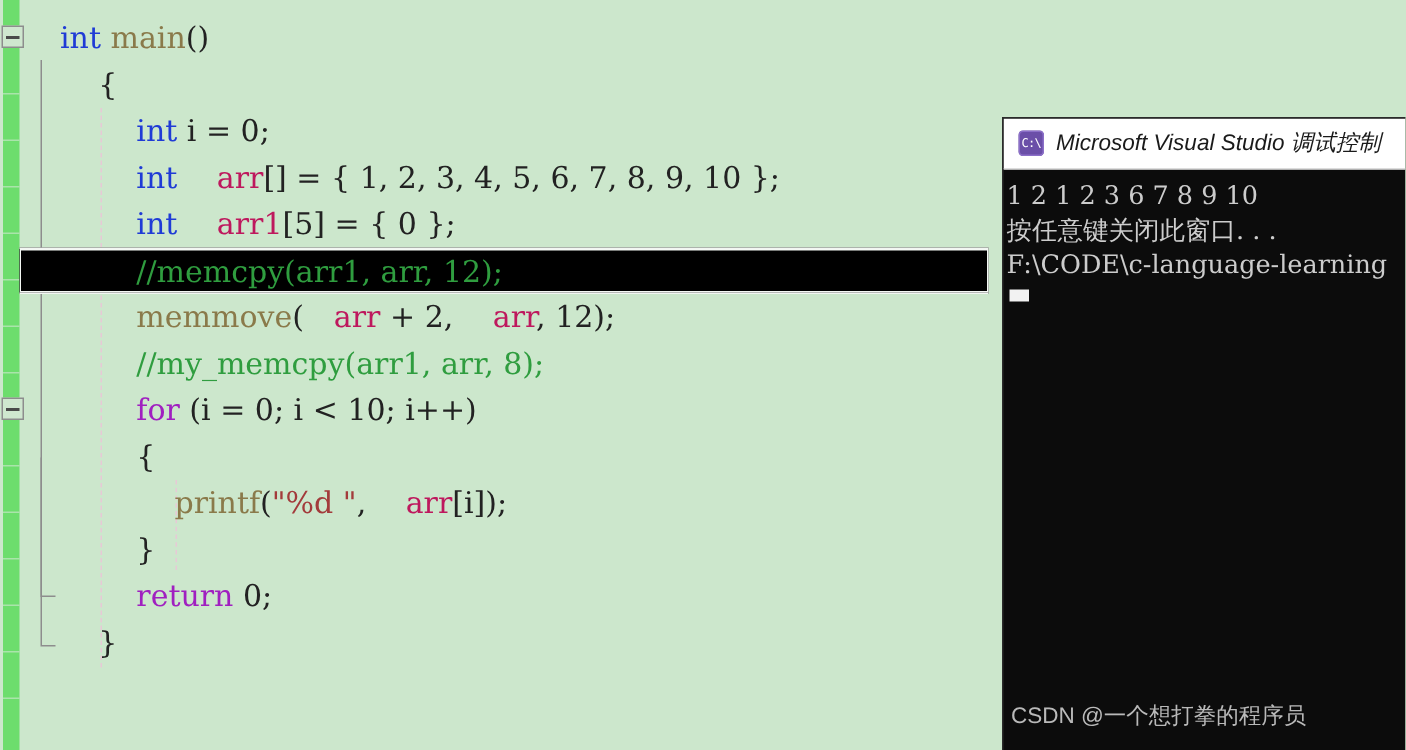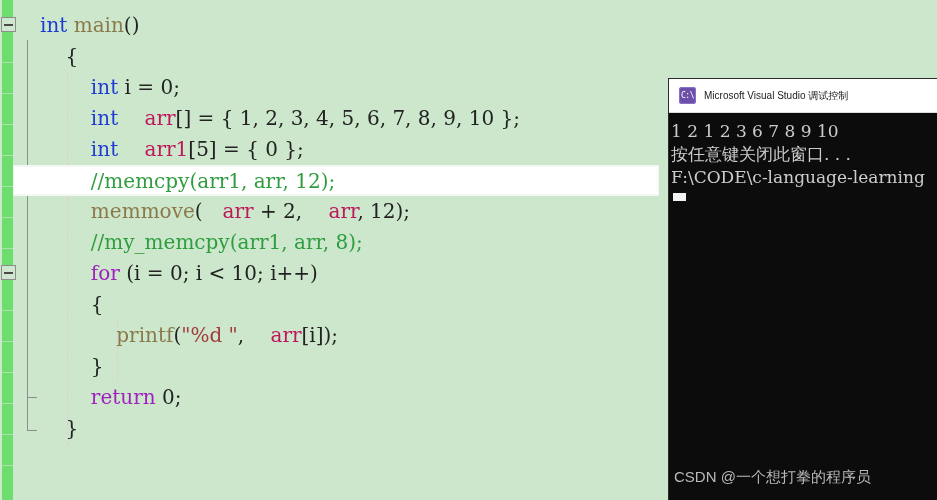--- a/index.html
+++ b/index.html
@@ -19,21 +19,21 @@
 
   
   .code{
     position:absolute;left:14px;top:10px;width:660px;
     font-family:"DejaVu Serif", serif;
     font-size:20px;line-height:31px;color:#1f1f1f;
     white-space:pre;
   }
   .line{position:relative;height:31px;padding-left:26px;}
   .line.current{
-    background:#ffffff;
+    background:#000000;
     box-shadow: inset 0 0 0 1px #f4f8f4;
     border-top:1px solid #f2f6f2;border-bottom:1px solid #f2f6f2;
     width:646px;margin-left:-1px;padding-left:27px;box-sizing:border-box;
   }
 
   .kw{color:#1f3bd6;}     
   .kw2{color:#a020c0;}    
   .fn{color:#8a7a4a;}     
   .var{color:#be185d;margin-left:20px;}
   .cmt{color:#2f9d3f;}
@@ -59,21 +59,21 @@
     height:34px;background:#ffffff;display:flex;align-items:center;padding-left:10px;
     border-bottom:1px solid #dcdcdc;box-sizing:border-box;
   }
   #console .app-icon{
     width:17px;height:17px;border-radius:3px;background:#6b4fa8;
     display:flex;align-items:center;justify-content:center;margin-right:8px;flex:0 0 auto;
     box-shadow:inset 0 0 0 1px #8b6fc8;
   }
   #console .app-icon span{font-family:"DejaVu Sans Mono", monospace;font-size:8px;color:#fff;line-height:1;letter-spacing:-0.5px;}
   #console .title-text{
-    font-family:"Liberation Sans", sans-serif;font-size:10px;color:#1a1a1a;white-space:nowrap;
+    font-family:"Liberation Sans", sans-serif;font-size:15px;color:#1a1a1a;white-space:nowrap;font-style:italic;
   }
   #console .conbody{
     padding:7px 0 0 2px;
     font-family:"DejaVu Serif", serif;
     font-size:17px;line-height:23px;color:#cccccc;white-space:pre;letter-spacing:0px;
   }
   #console .conline{height:23px;overflow:hidden;}
   #console .caret{width:13px;height:8px;background:#f2f2f2;margin-left:2px;margin-top:4px;}
 
   

